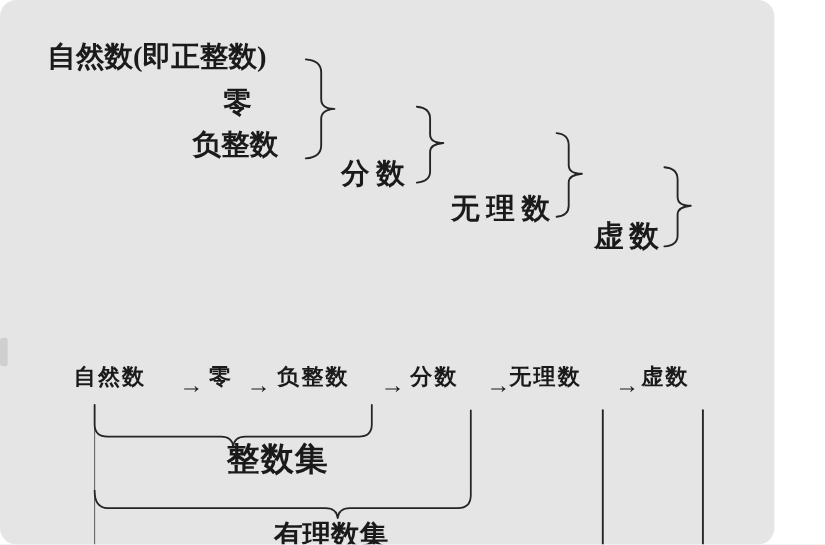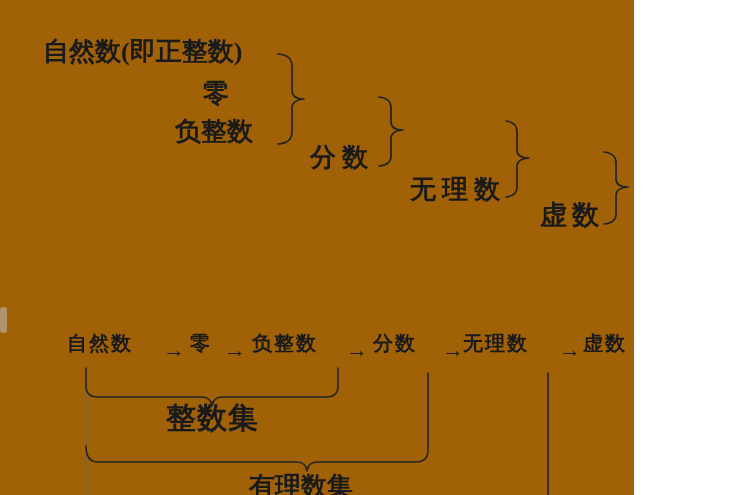--- a/index.html
+++ b/index.html
@@ -1,30 +1,31 @@
 <!DOCTYPE html>
 <html><head>
 <meta charset="utf-8">
 <style>
   html,body{margin:0;padding:0;}
   #stage{
     position:relative;
-    width:634px;height:495px;
-    background:#a16207;
+    width:704px;height:495px;
+    background:#e5e5e5;
     overflow:hidden;
     font-family:"Liberation Serif","DejaVu Serif",serif;
     color:#1a1a1a;
+    border-radius:15px;
   }
   .abs{position:absolute;line-height:1;white-space:nowrap;font-weight:bold;}
   .lbl{font-size:26px;}
   .lbl-sp{font-size:26px;letter-spacing:6px;}
   .lbl-lg{font-size:27px;letter-spacing:5px;}
   .chain{font-size:20px;letter-spacing:2px;}
   .arrow{font-size:22px;}
-  .set-lg{font-size:30px;letter-spacing:1px;}
+  .set-lg{font-size:30px;letter-spacing:1px;margin-left:40px;}
   .set-sm{font-size:26px;}
   #braces{position:absolute;left:0;top:0;}
   #braces path{fill:none;stroke-linecap:round;stroke-linejoin:round;}
   .scan-artifact{
     position:absolute;left:0;top:307px;width:7px;height:26px;
     background:#bdbdbd;opacity:.55;border-radius:3px;
   }
 </style>
 </head>
 <body>

